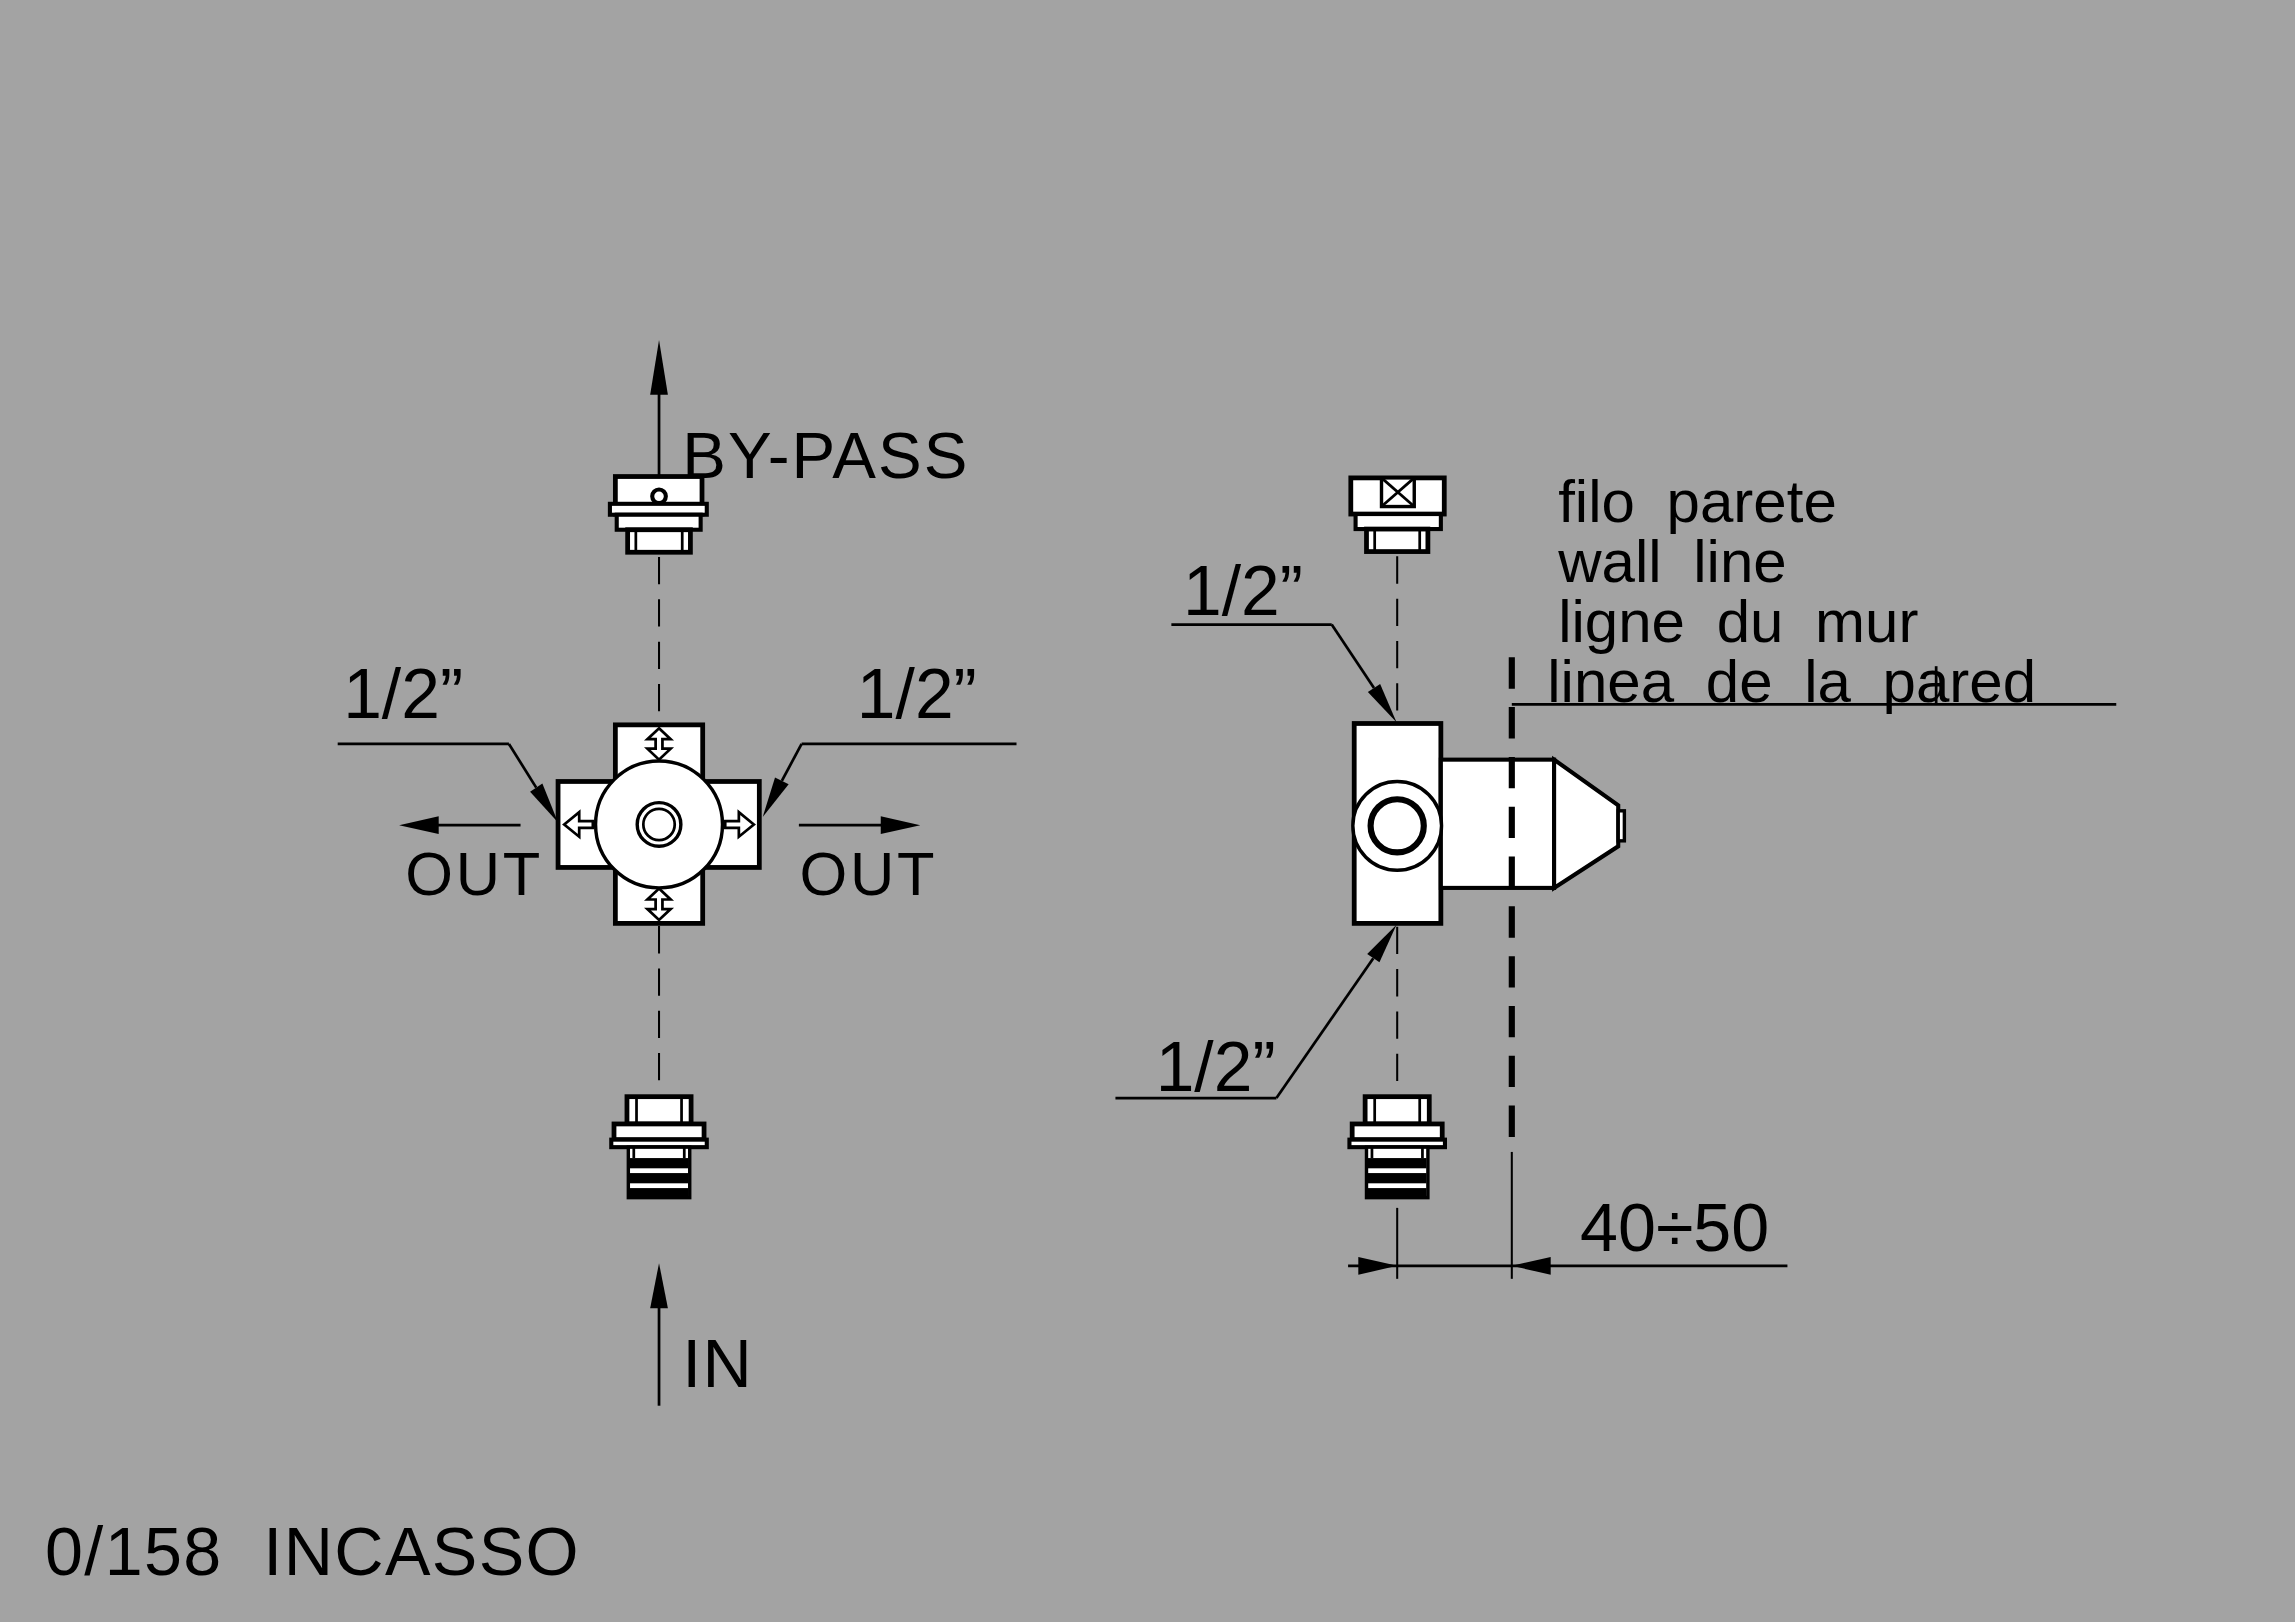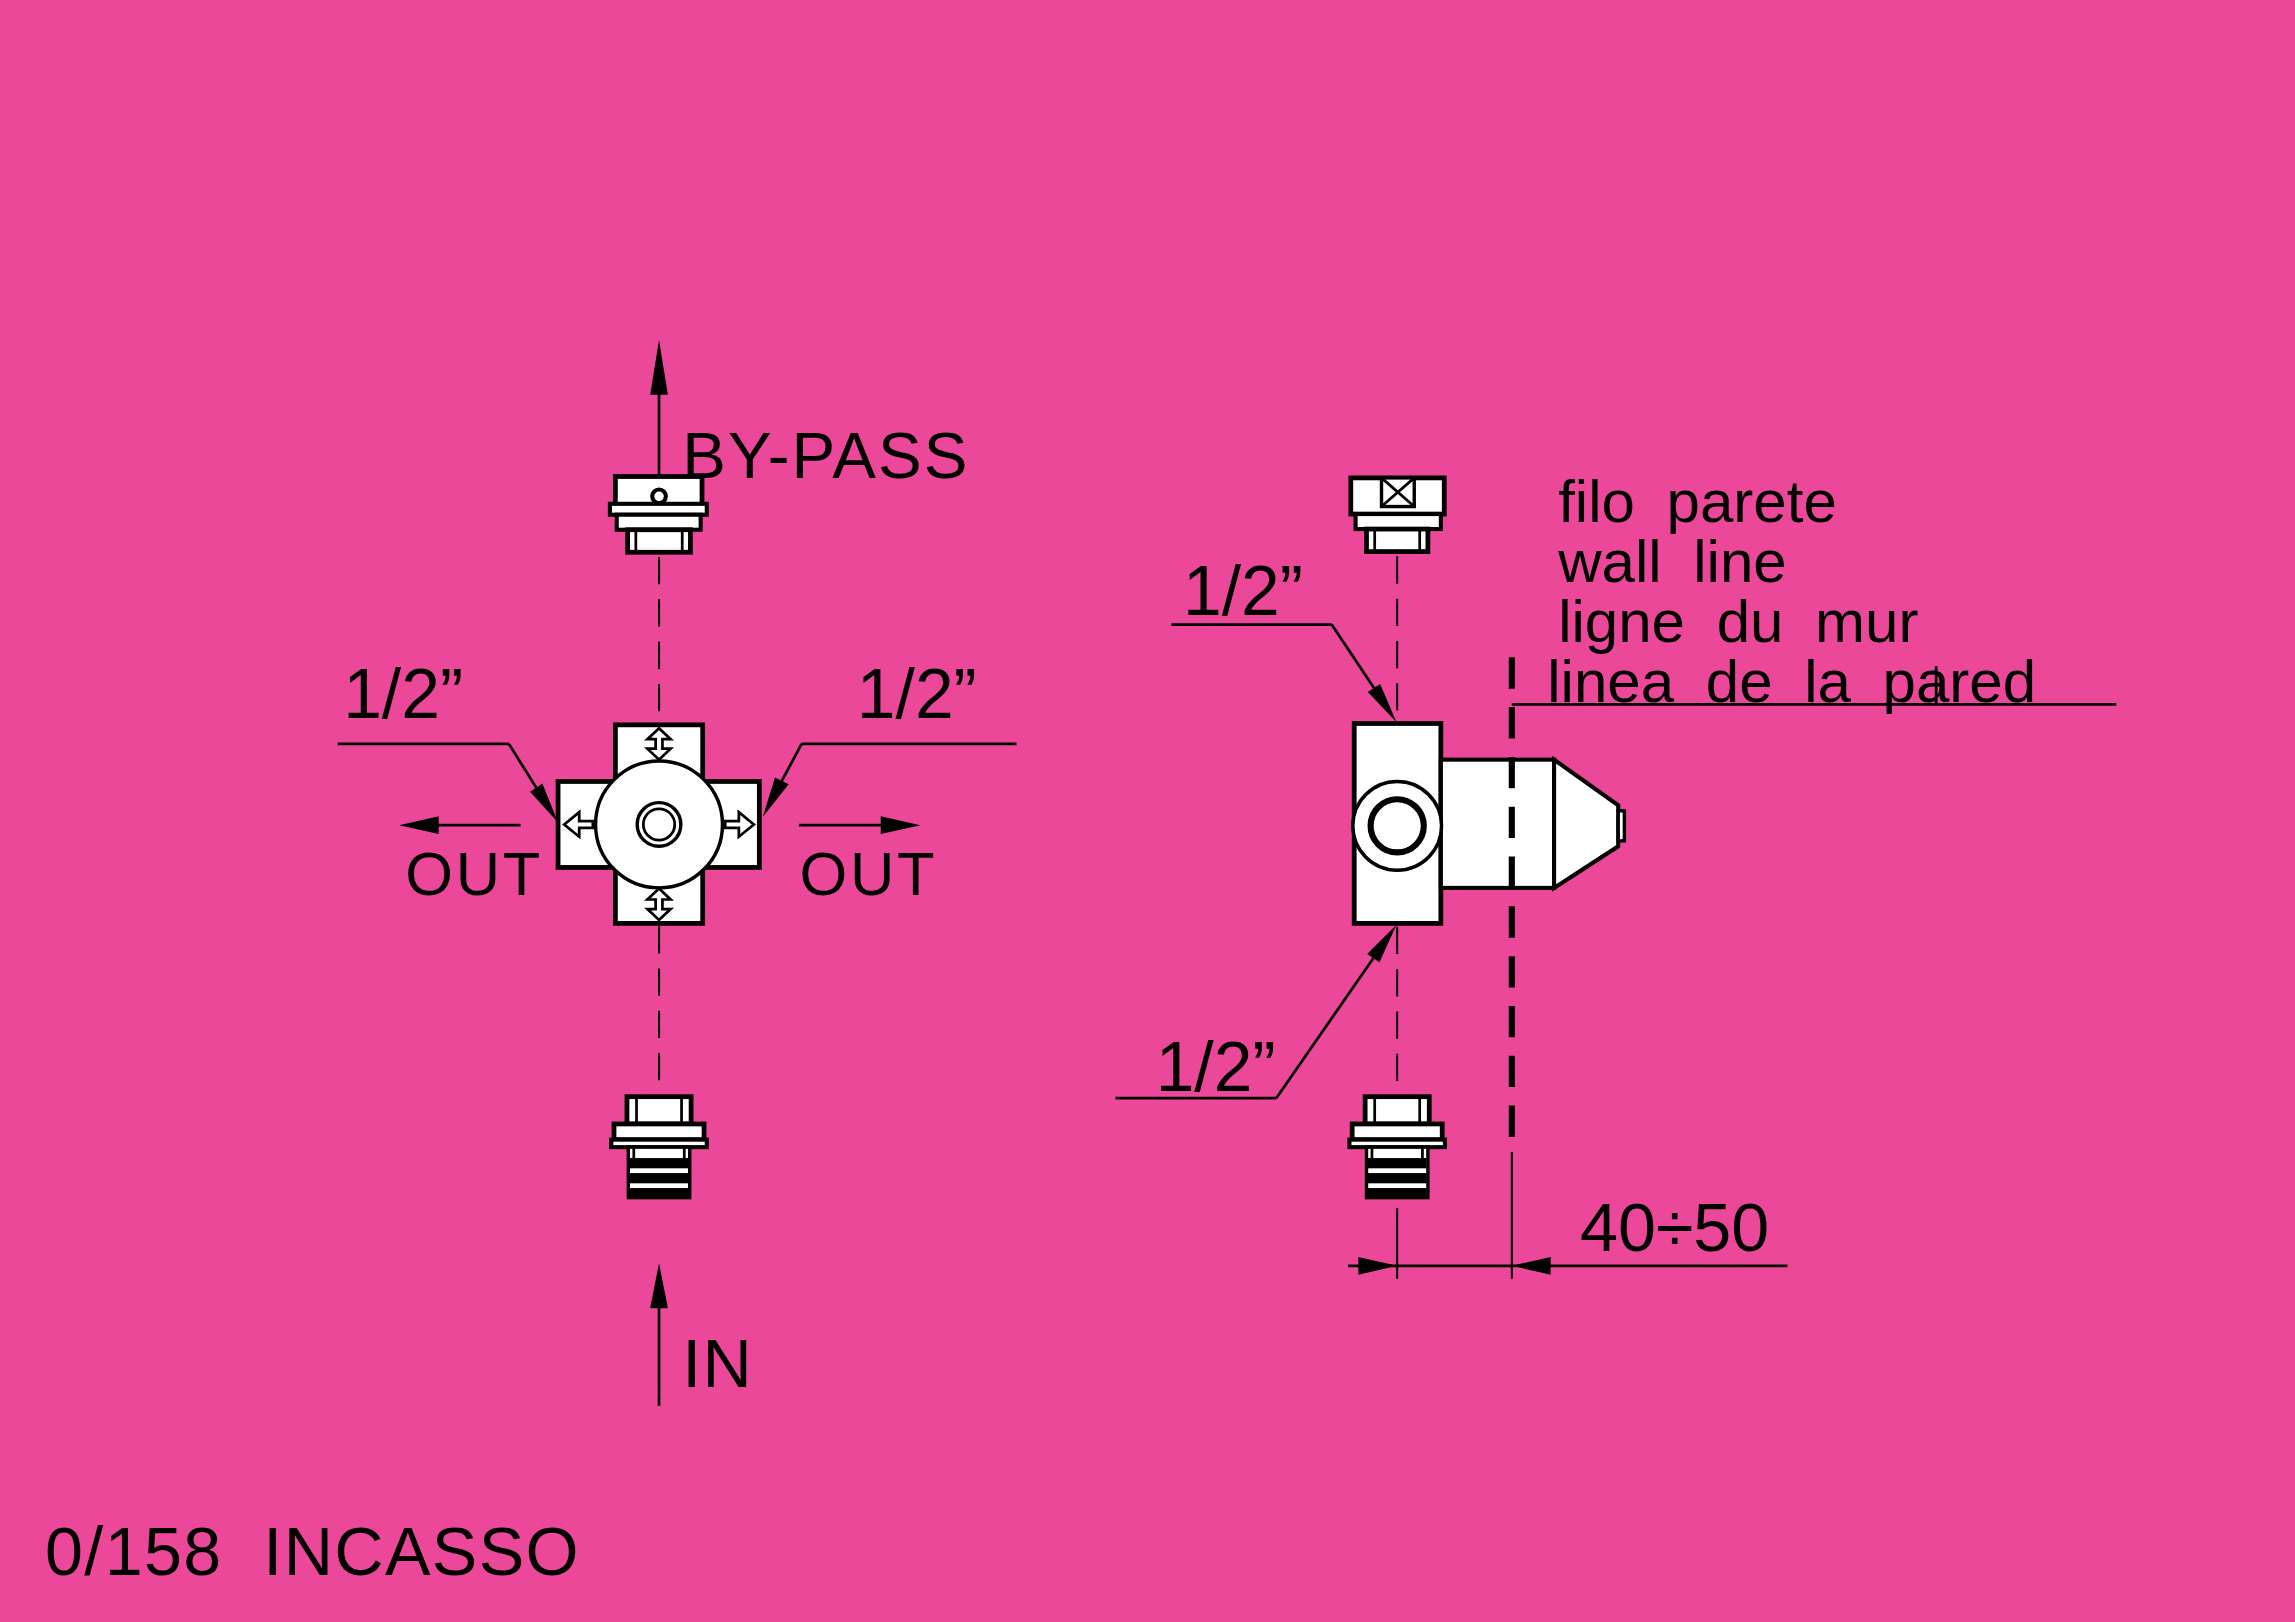--- a/index.html
+++ b/index.html
@@ -7,21 +7,21 @@
     padding: 0;
     background: #ffffff;
     width: 2295px;
     height: 1623px;
     overflow: hidden;
   }
   #stage {
     position: relative;
     width: 2295px;
     height: 1623px;
-    background: #ec4899;
+    background: #a3a3a3;
   }
   svg {
     position: absolute;
     left: 0;
     top: 0;
     font-family: "Liberation Sans", sans-serif;
     fill: #000000;
   }
   
   .ln   { stroke: #000000; fill: none; stroke-linecap: butt; }

